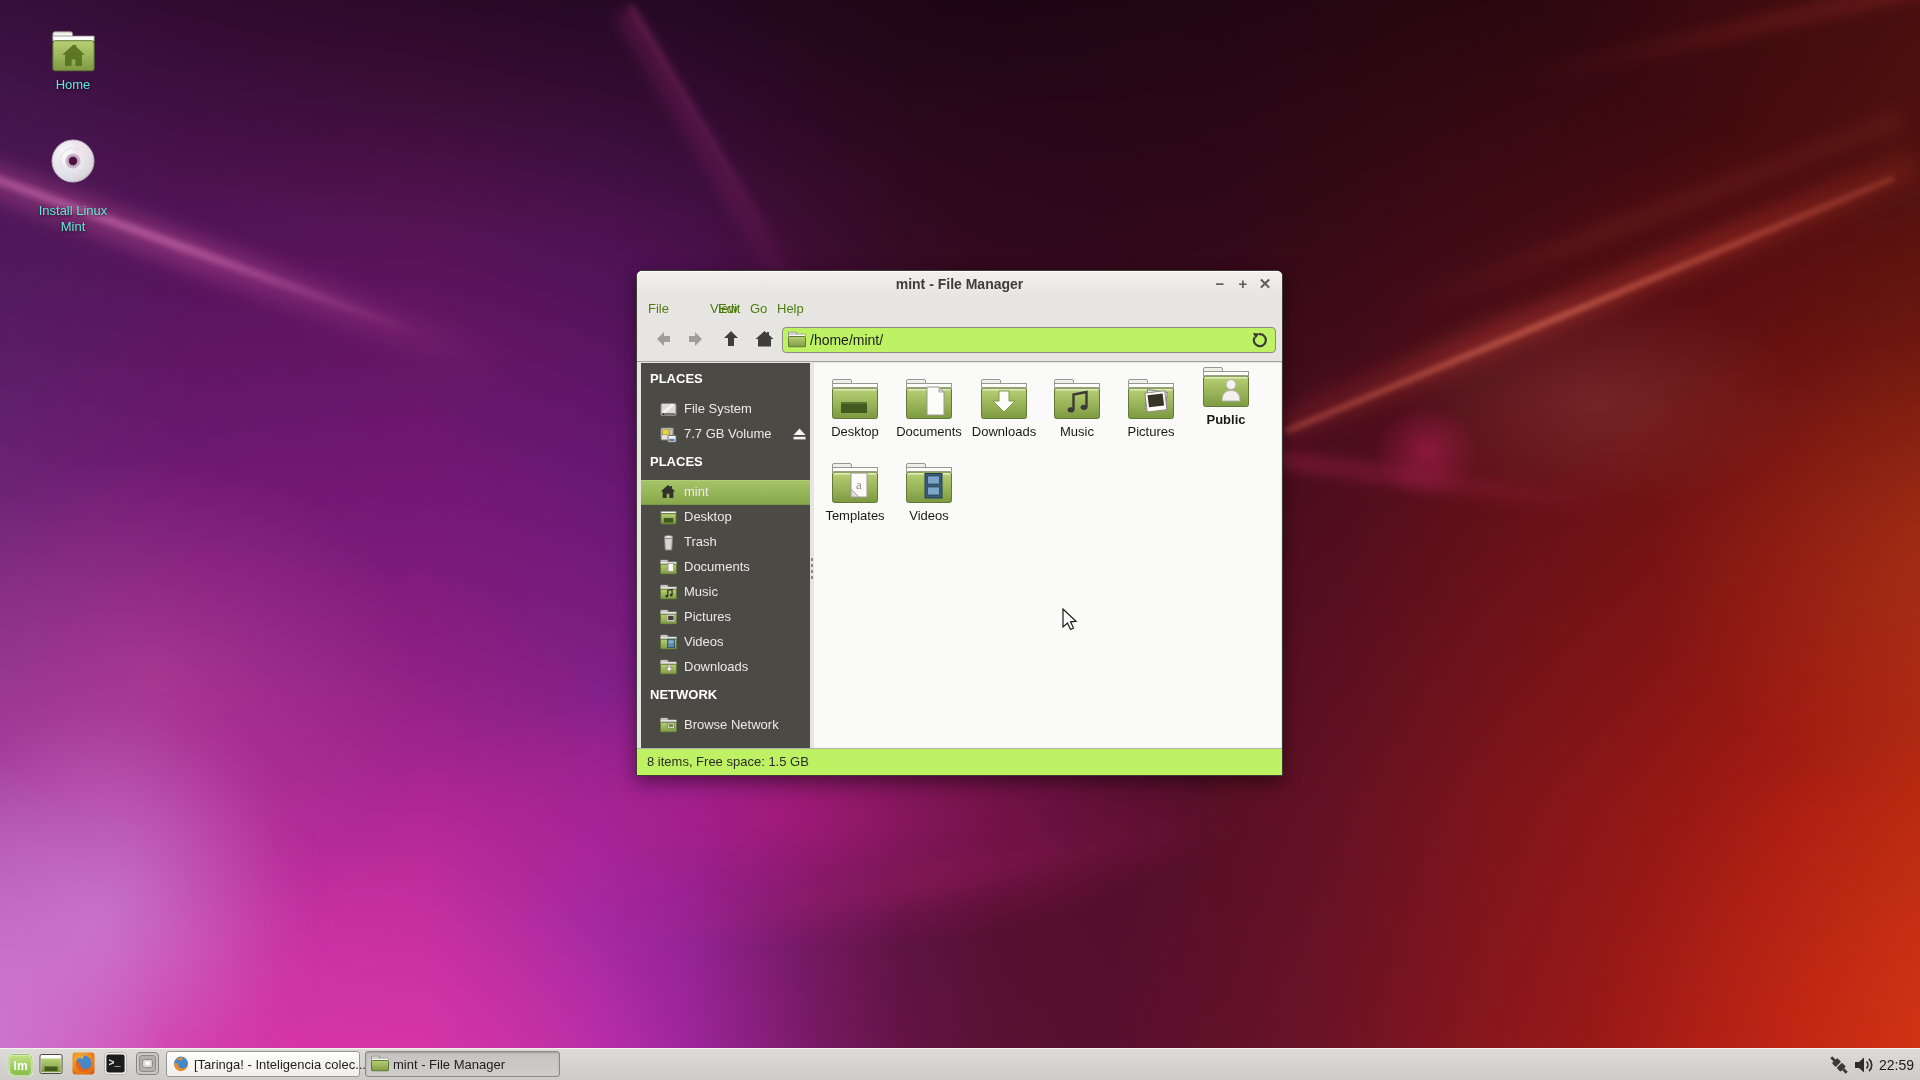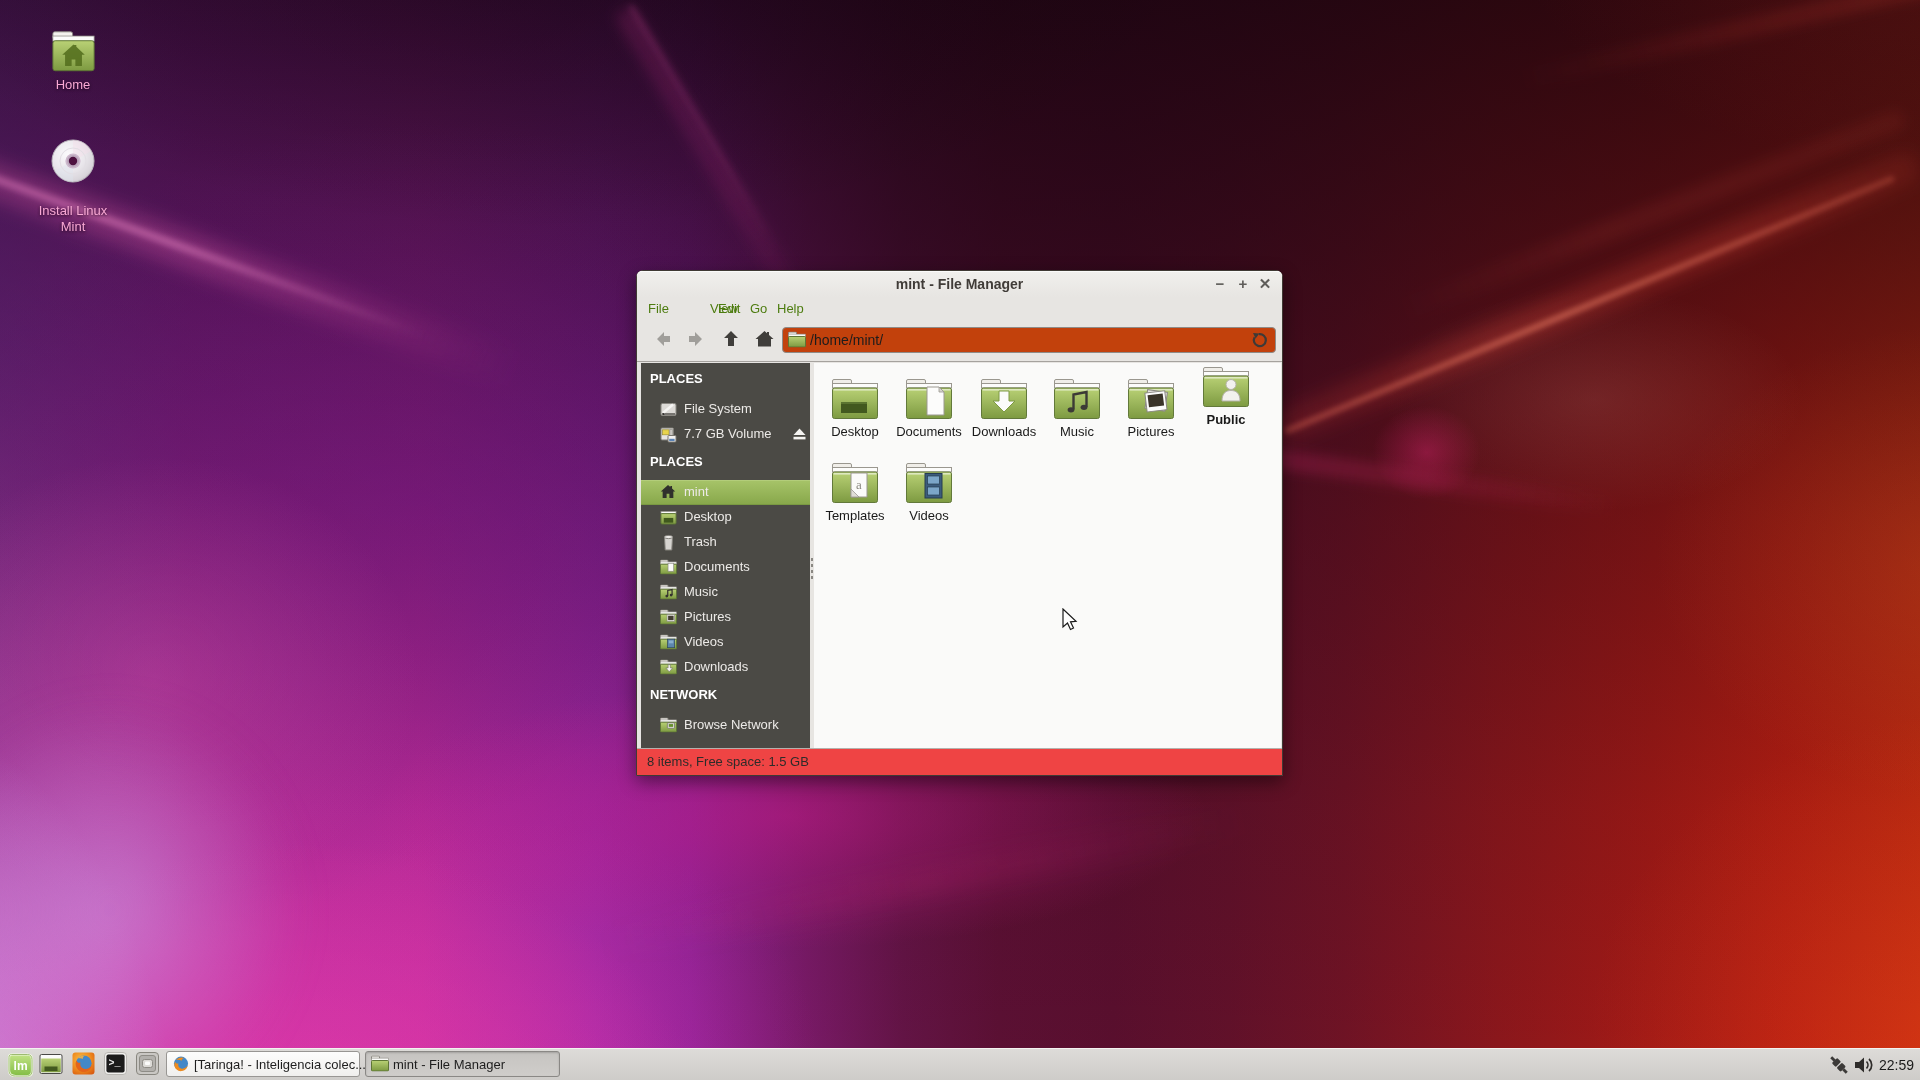--- a/index.html
+++ b/index.html
@@ -16,47 +16,47 @@
       radial-gradient(520px 420px at 103% 95%, rgba(226,75,28,0.3), rgba(226,75,28,0) 75%),
       radial-gradient(72px 62px at 74.3% 41.9%, rgba(205,35,105,0.45), rgba(205,35,105,0) 75%),
       radial-gradient(300px 160px at 83% 37%, rgba(255,175,160,0.13), rgba(255,175,160,0) 70%),
       radial-gradient(640px 330px at 103% -6%, rgba(150,32,26,0.26), rgba(150,32,26,0) 72%),
       radial-gradient(900px 420px at 28% -8%, rgba(14,2,12,0.42), rgba(14,2,12,0) 75%),
       radial-gradient(1300px 950px at -6% 28%, rgba(60,15,110,0.46), rgba(60,15,110,0) 72%),
       linear-gradient(to bottom, rgba(18,3,12,0.8) 0%, rgba(22,4,14,0.62) 22%, rgba(28,5,16,0.36) 48%, rgba(28,5,16,0.12) 75%, rgba(28,5,16,0) 100%),
       linear-gradient(to right, #c84ab8 0%, #cc32a9 10%, #cc30a8 22%, #a92bac 31%, #96249c 36%, #7a1a68 42%, #641446 47%, #5c1034 52%, #5a0f2e 58%, #62112a 64%, #701325 70%, #8c171c 78%, #a41a16 86%, #bc1f12 93%, #cc2c10 100%);
   }
   .streak{position:absolute;transform-origin:0 50%;border-radius:40px;}
-  .dicon{position:absolute;text-align:center;color:#f9a8d4;font-size:13px;text-shadow:0 1px 3px rgba(20,0,20,0.8);}
+  .dicon{position:absolute;text-align:center;color:#5eead4;font-size:13px;text-shadow:0 1px 3px rgba(20,0,20,0.8);}
   #win{position:absolute;left:636px;top:270px;width:647px;height:506px;
     background:#e7e5e2;border:1px solid #403a34;border-radius:7px 7px 0 0;
     box-shadow:0 6px 18px rgba(0,0,0,0.45);box-sizing:border-box;}
   #titlebar{position:absolute;left:0;top:0;right:0;height:26px;border-radius:5px 5px 0 0;
     background:linear-gradient(#f1f0ed,#e7e5e2);
     box-shadow:inset 0 1px 0 #fbfbfa;}
   #title{position:absolute;left:0;right:0;top:5px;text-align:center;font-size:14px;font-weight:bold;color:#403c38;}
   .winbtn{position:absolute;top:3px;width:20px;height:20px;color:#5f5d5a;font-size:15px;font-weight:bold;text-align:center;line-height:20px;}
   #menubar{position:absolute;left:0;top:26px;right:0;height:23px;font-size:13px;color:#4d7c0f;}
   .menu{position:absolute;top:4px;}
   #toolbar{position:absolute;left:0;top:49px;right:0;height:41px;}
   .tbarrow{position:absolute;top:9px;}
-  #pathentry{position:absolute;left:145px;top:7px;width:492px;height:24px;background:#c2410c;
+  #pathentry{position:absolute;left:145px;top:7px;width:492px;height:24px;background:#bef264;
     border:1px solid #8e8b88;border-radius:4px;}
   #pathtext{position:absolute;left:27px;top:4px;font-size:14px;color:#1c1c1c;}
   #content{position:absolute;left:0;top:90px;right:0;bottom:27px;border-top:1px solid #a5a29e;}
   #sidebar{position:absolute;left:4px;top:1px;width:169px;bottom:0;background:#4b4a45;color:#eceae7;font-size:13px;overflow:hidden;}
   #splitter{position:absolute;left:173px;top:1px;width:4px;bottom:0;background:#e7e5e2;}
   #mainarea{position:absolute;left:177px;top:1px;right:1px;bottom:0;background:#fafaf9;}
   .shead{height:22px;line-height:20px;font-weight:bold;color:#ffffff;padding-left:9px;margin:5px 0 6px 0;}
   .srow{position:relative;height:25px;line-height:23px;padding-left:43px;}
   .srow svg{position:absolute;left:19px;top:4px;}
   .sel{background:linear-gradient(#a7c469,#87a74a);box-shadow:inset 0 1px 0 #b3cd7a, inset 0 -1px 0 #7a9a42;line-height:23px;}
   .ficon{position:absolute;width:76px;text-align:center;font-size:13px;color:#1a1a1a;}
   .ficon svg{display:block;margin:0 auto 5px auto;}
-  #statusbar{position:absolute;left:0;right:0;bottom:0;height:27px;background:#ef4444;border-top:1px solid #b4b1ad;
+  #statusbar{position:absolute;left:0;right:0;bottom:0;height:27px;background:#bef264;border-top:1px solid #b4b1ad;
     font-size:13px;color:#2e2c2a;line-height:26px;padding-left:10px;box-sizing:border-box;}
   #taskbar{position:absolute;left:0;top:1048px;width:1920px;height:32px;
     background:linear-gradient(#dddbd8,#ceccc9);border-top:1px solid #f4f3f1;box-sizing:border-box;}
   .tbicon{position:absolute;top:3px;}
   .tbtn{position:absolute;top:2px;height:26px;border-radius:3px;box-sizing:border-box;font-size:13px;color:#1e1e1e;}
   #tb1{left:166px;width:194px;background:linear-gradient(#fdfdfc,#f0efed);border:1px solid #989693;}
   #tb2{left:365px;width:195px;background:linear-gradient(#c6c4c1,#cfcdca);border:1px solid #8a8885;box-shadow:inset 0 1px 2px rgba(0,0,0,0.18);}
   .tbtn .ti{position:absolute;left:5px;top:3px;}
   .tbtn .tt{position:absolute;left:27px;top:5px;white-space:nowrap;overflow:hidden;}
   #clock{position:absolute;right:6px;top:8px;font-size:14px;color:#1a1a1a;}

